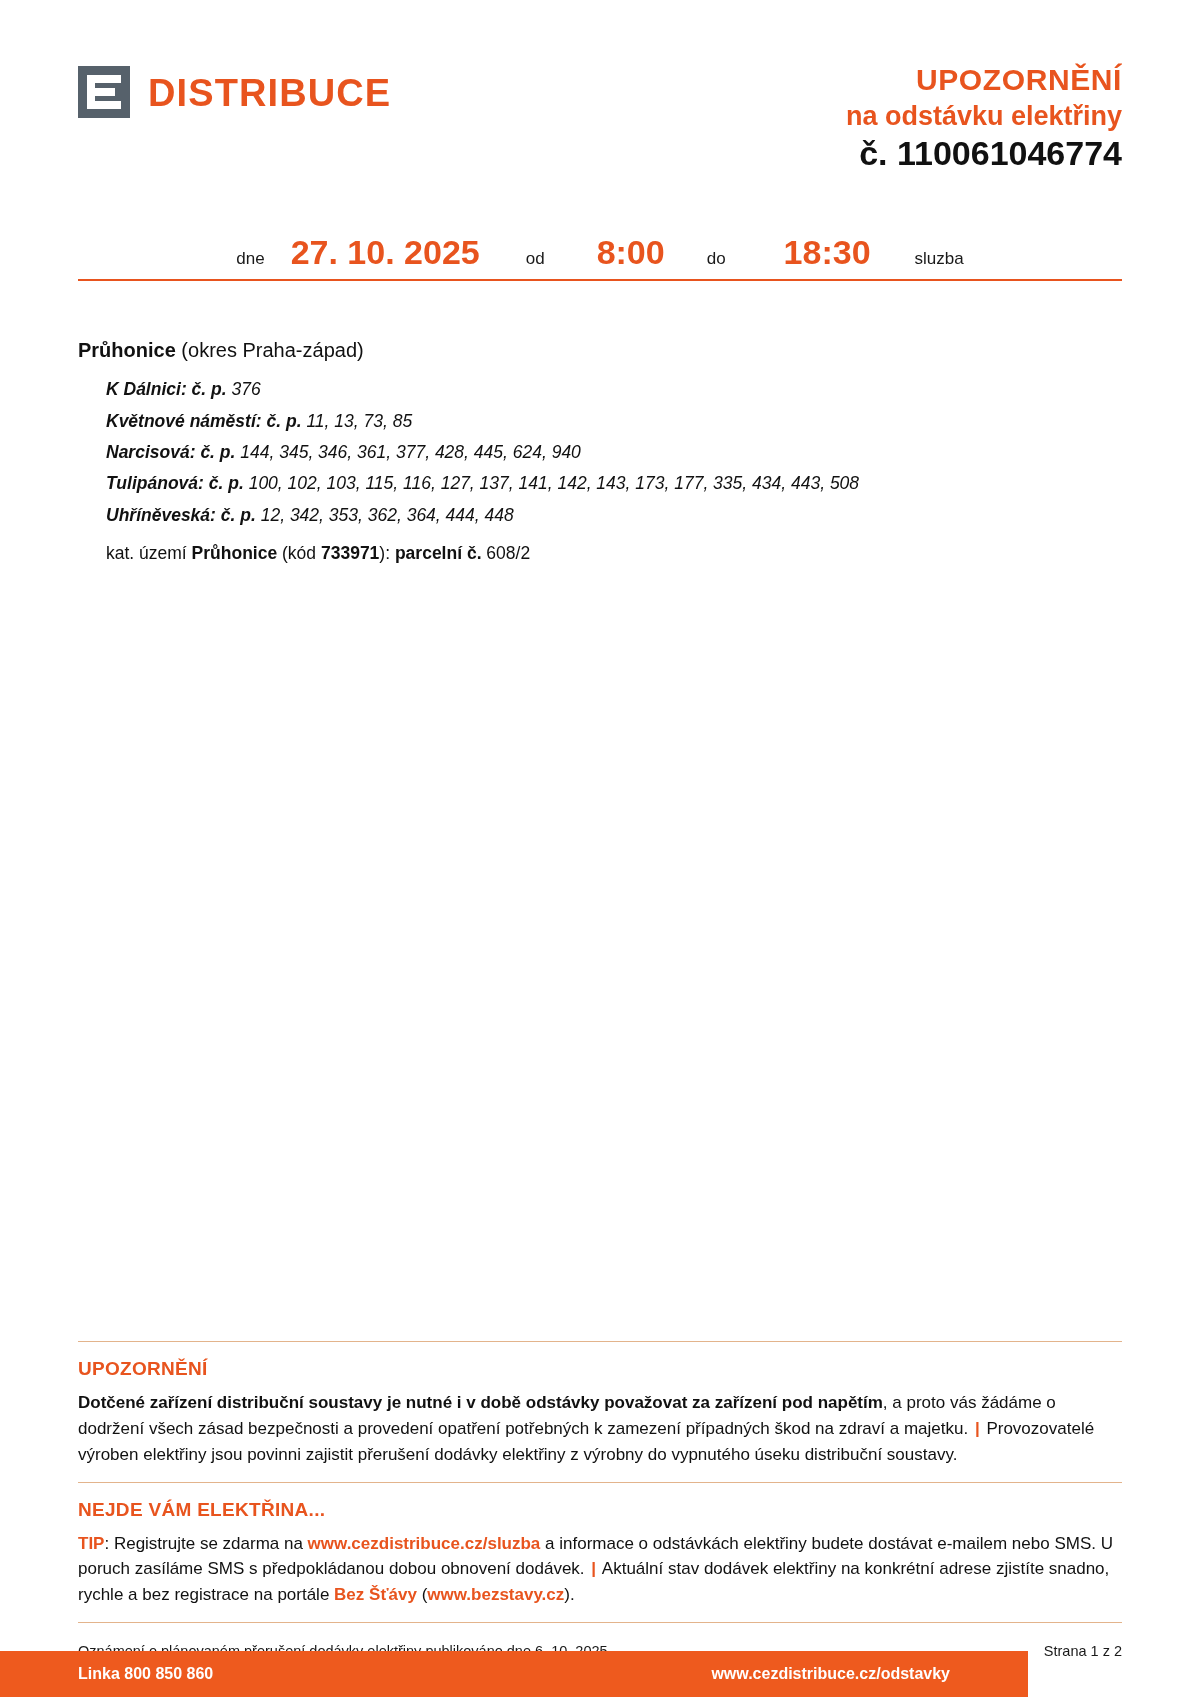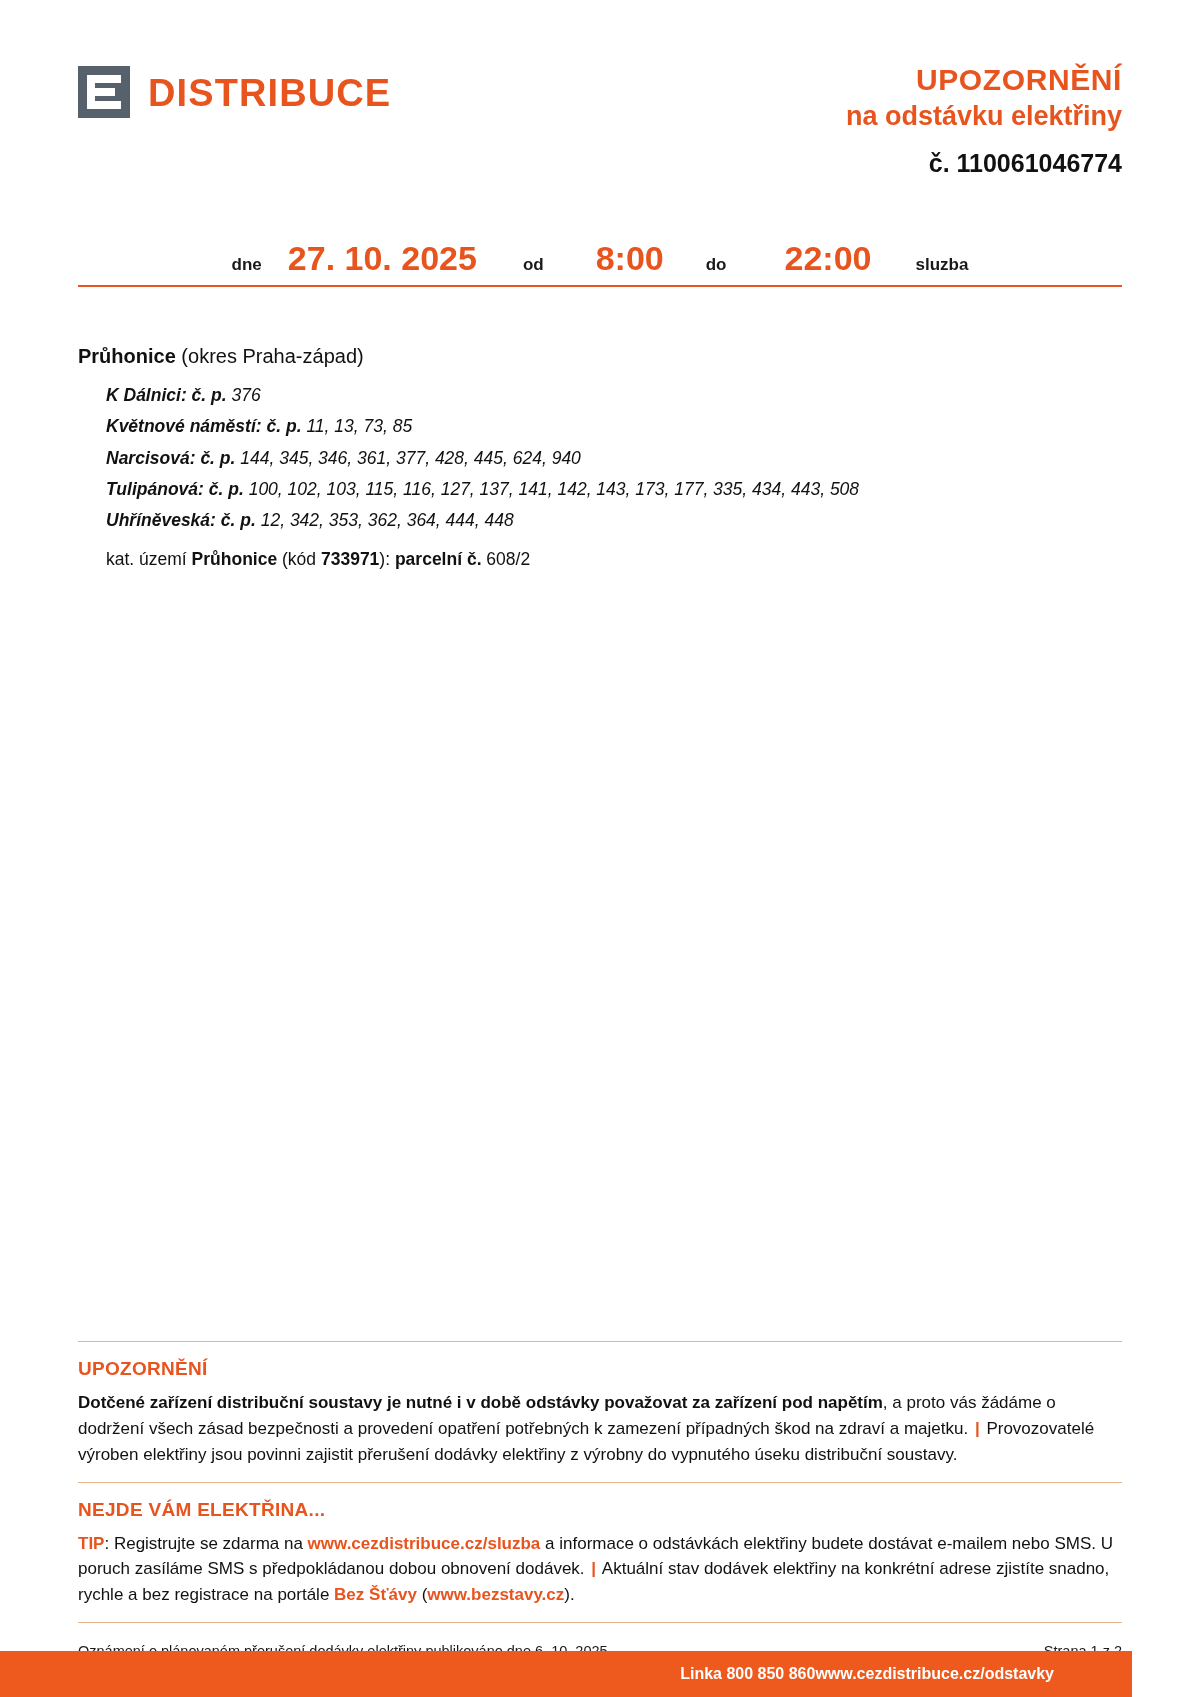--- a/index.html
+++ b/index.html
@@ -69,42 +69,42 @@
     color: #e8541e;
     letter-spacing: 0.6px;
   }
   .hr-sub {
     font-size: 27px;
     font-weight: bold;
     color: #e8541e;
     margin-top: 4px;
   }
   .hr-num {
-    font-size: 25px;
+    font-size: 34px;
     font-weight: bold;
     color: #111111;
-    margin-top: 16px;
+    margin-top: 0;
   }
 
   
   .dateband-wrap {
     margin-top: 62px;
     border-bottom: 2px solid #e8541e;
     padding-bottom: 8px;
   }
   .dateband {
     display: flex;
     align-items: baseline;
     justify-content: center;
     gap: 0;
     padding: 0 10px 2px 10px;
   }
   .db-lbl {
     font-size: 17px;
-    font-weight: bold;
+    font-weight: normal;
     color: #1a1a1a;
   }
   .db-val {
     font-size: 34px;
     font-weight: bold;
     color: #e8541e;
     line-height: 1;
   }
   .sp-a { width: 26px; }
   .sp-b { width: 46px; }
@@ -181,26 +181,26 @@
     justify-content: space-between;
     align-items: baseline;
     font-size: 14.5px;
     color: #1a1a1a;
     padding: 20px 0 24px 0;
   }
   .footbar {
     position: absolute;
     left: 0;
     bottom: 0;
-    width: 1132px;
+    width: 1028px;
     height: 46px;
     background: #ee5a1e;
     display: flex;
     align-items: center;
-    justify-content: flex-end;
+    justify-content: space-between;
     box-sizing: border-box;
     padding: 0 78px;
   }
   .footbar span {
     color: #ffffff;
     font-size: 16px;
     font-weight: bold;
   }
 </style>
 </head>
@@ -232,21 +232,21 @@
       <span class="db-lbl">dne</span>
       <span class="sp-a"></span>
       <span class="db-val">27. 10. 2025</span>
       <span class="sp-b"></span>
       <span class="db-lbl">od</span>
       <span class="sp-c"></span>
       <span class="db-val">8:00</span>
       <span class="sp-d"></span>
       <span class="db-lbl">do</span>
       <span class="sp-e"></span>
-      <span class="db-val">22:00</span>
+      <span class="db-val">18:30</span>
       <span class="sp-f"></span>
       <span class="db-lbl">sluzba</span>
     </div>
   </div>
 
   <div class="content">
 
 
     <div class="city-line">
       <b>Průhonice</b>

